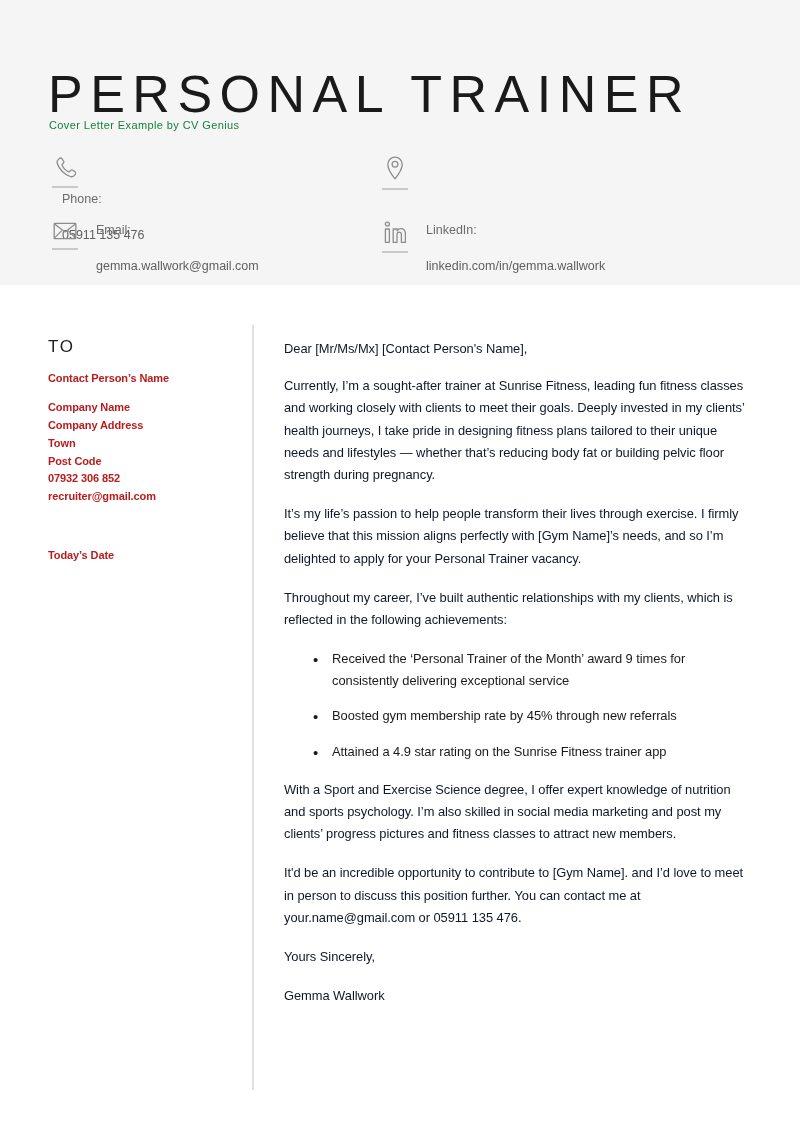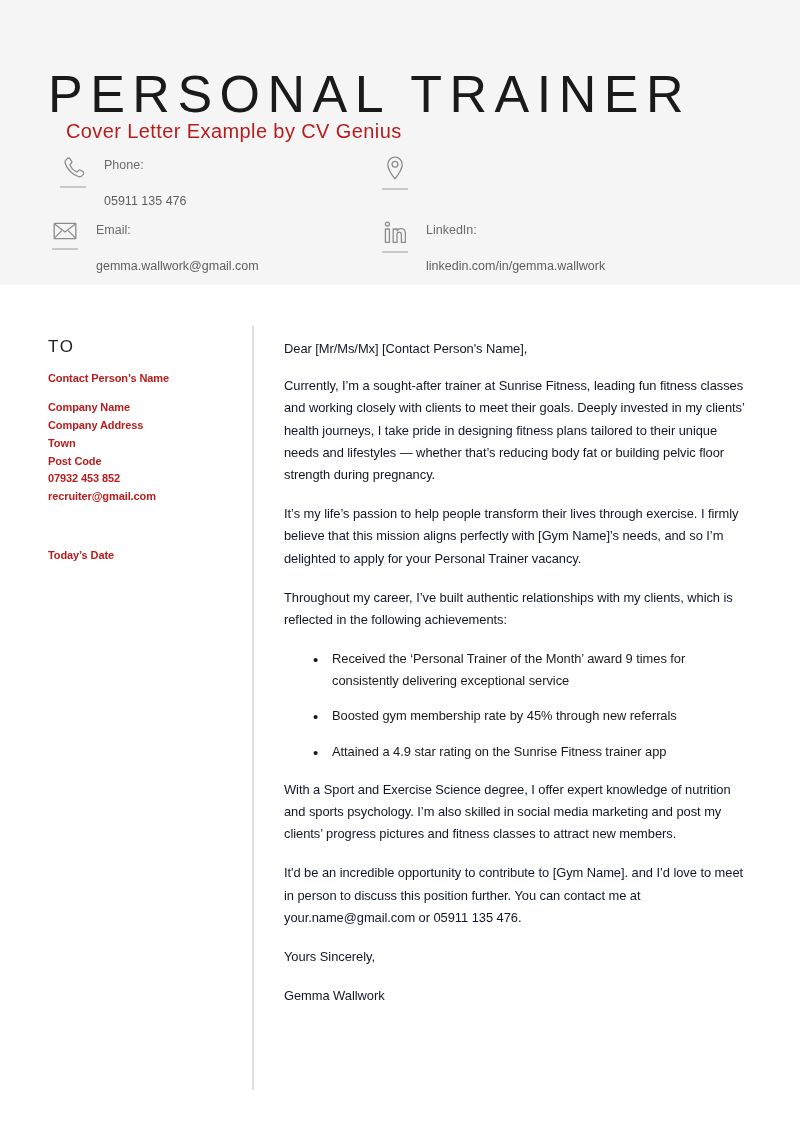--- a/index.html
+++ b/index.html
@@ -15,29 +15,29 @@
   .header {
     position:absolute; left:0; top:0; width:800px; height:285px;
     background:#f5f5f5;
   }
   .doc-title {
     position:absolute; left:48px; top:68px;
     font-size:52px; font-weight:300; color:#1a1a1a;
     letter-spacing:7.5px; line-height:1; white-space:nowrap;
   }
   .doc-subtitle {
-    position:absolute; left:66px; top:119px;
-    font-size:20px; font-weight:400; color:#b91c1c;
+    position:absolute; left:49px; top:119px;
+    font-size:11px; font-weight:400; color:#15803d;
     letter-spacing:0.4px; line-height:1.2; white-space:nowrap;
   }
 
   
   .contact-grid { position:absolute; left:0; top:155px; width:800px; }
   .contact-item { position:absolute; display:flex; align-items:flex-start; }
-  .ci-phone    { left:56px;  top:0px;  }
+  .ci-phone    { left:48px;  top:0px;flex-direction:column;  }
   .ci-email    { left:48px;  top:65px; }
   .ci-address  { left:378px; top:0px;  }
   .ci-linkedin { left:378px; top:65px; }
 
   .ci-icon {
     width:34px; display:flex; flex-direction:column;
     align-items:center; flex:0 0 34px; padding-top:1px;
   }
   .ci-icon svg { display:block; }
   .ci-rule { width:26px; height:1.5px; background:#c9c9c9; margin-top:7px; }
@@ -164,21 +164,21 @@
 
   <div class="sidebar">
     <div class="side-heading">TO</div>
     <div class="side-block-gap"></div>
     <div class="side-line">Contact Person’s Name</div>
     <div class="side-gap-sm"></div>
     <div class="side-line">Company Name</div>
     <div class="side-line">Company Address</div>
     <div class="side-line">Town</div>
     <div class="side-line">Post Code</div>
-    <div class="side-line">07932 453 852</div>
+    <div class="side-line">07932 306 852</div>
     <div class="side-line">recruiter@gmail.com</div>
     <div class="side-gap-lg"></div>
     <div class="side-block-gap"></div>
     <div class="side-line">Today’s Date</div>
   </div>
 
   <div class="letter">
     <p class="tight">Dear [Mr/Ms/Mx] [Contact Person's Name],</p>
     <p>Currently, I’m a sought-after trainer at Sunrise Fitness, leading fun fitness classes and working closely with clients to meet their goals. Deeply invested in my clients’ health journeys, I take pride in designing fitness plans tailored to their unique needs and lifestyles — whether that’s reducing body fat or building pelvic floor strength during pregnancy.</p>
     <p>It’s my life’s passion to help people transform their lives through exercise. I firmly believe that this mission aligns perfectly with [Gym Name]’s needs, and so I’m delighted to apply for your Personal Trainer vacancy.</p>

